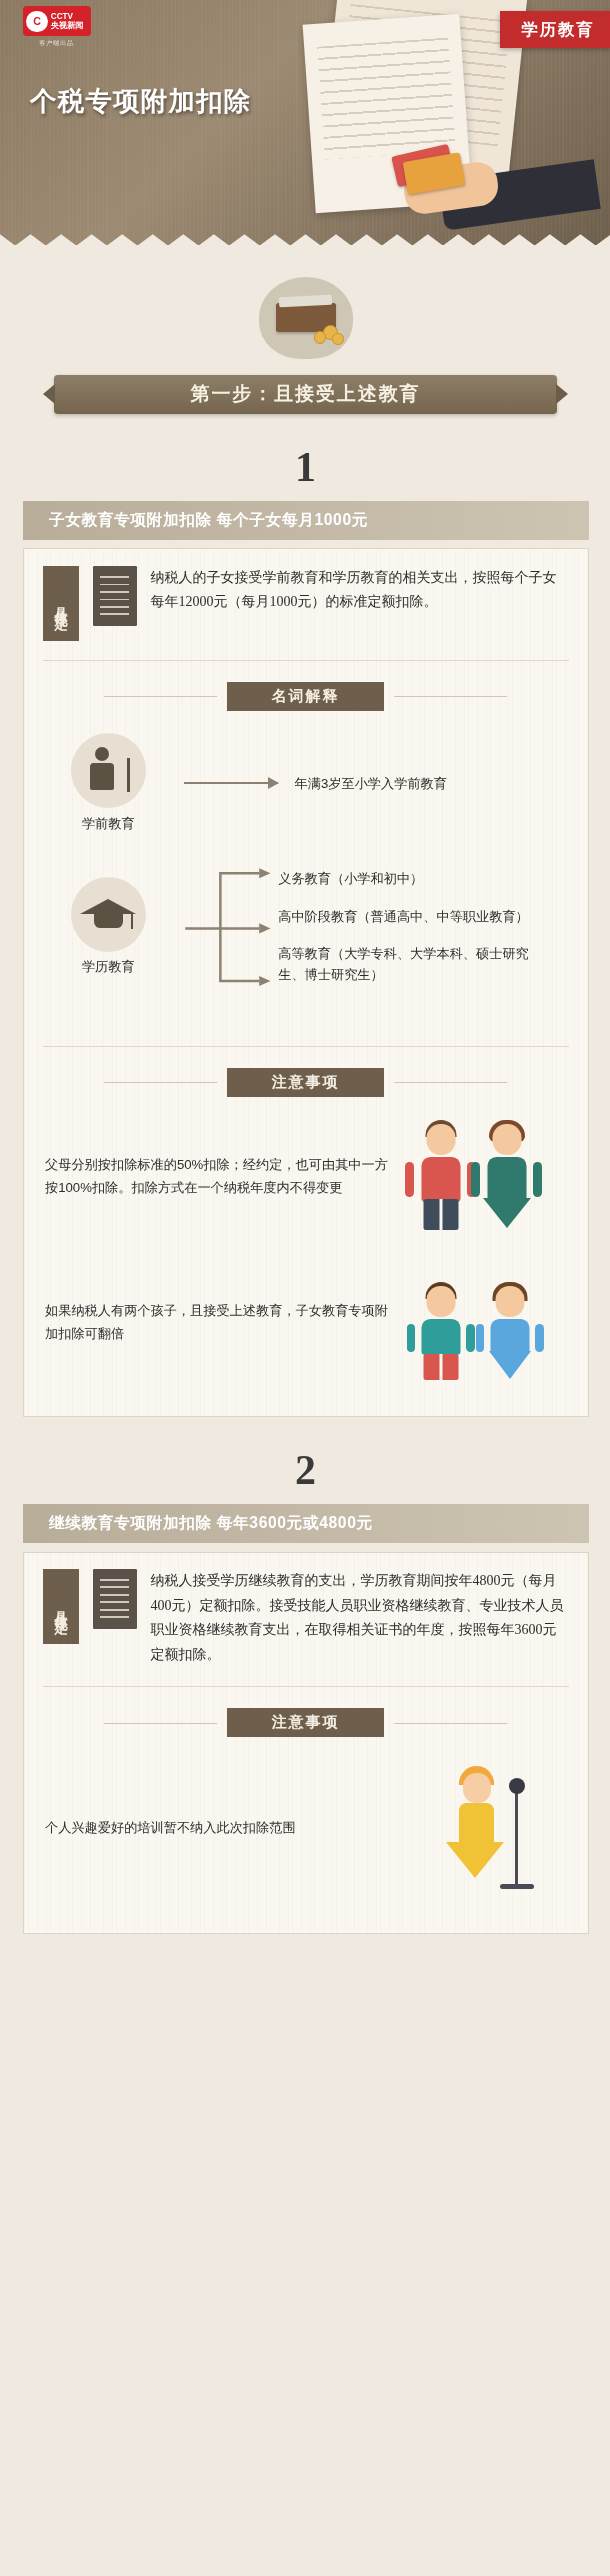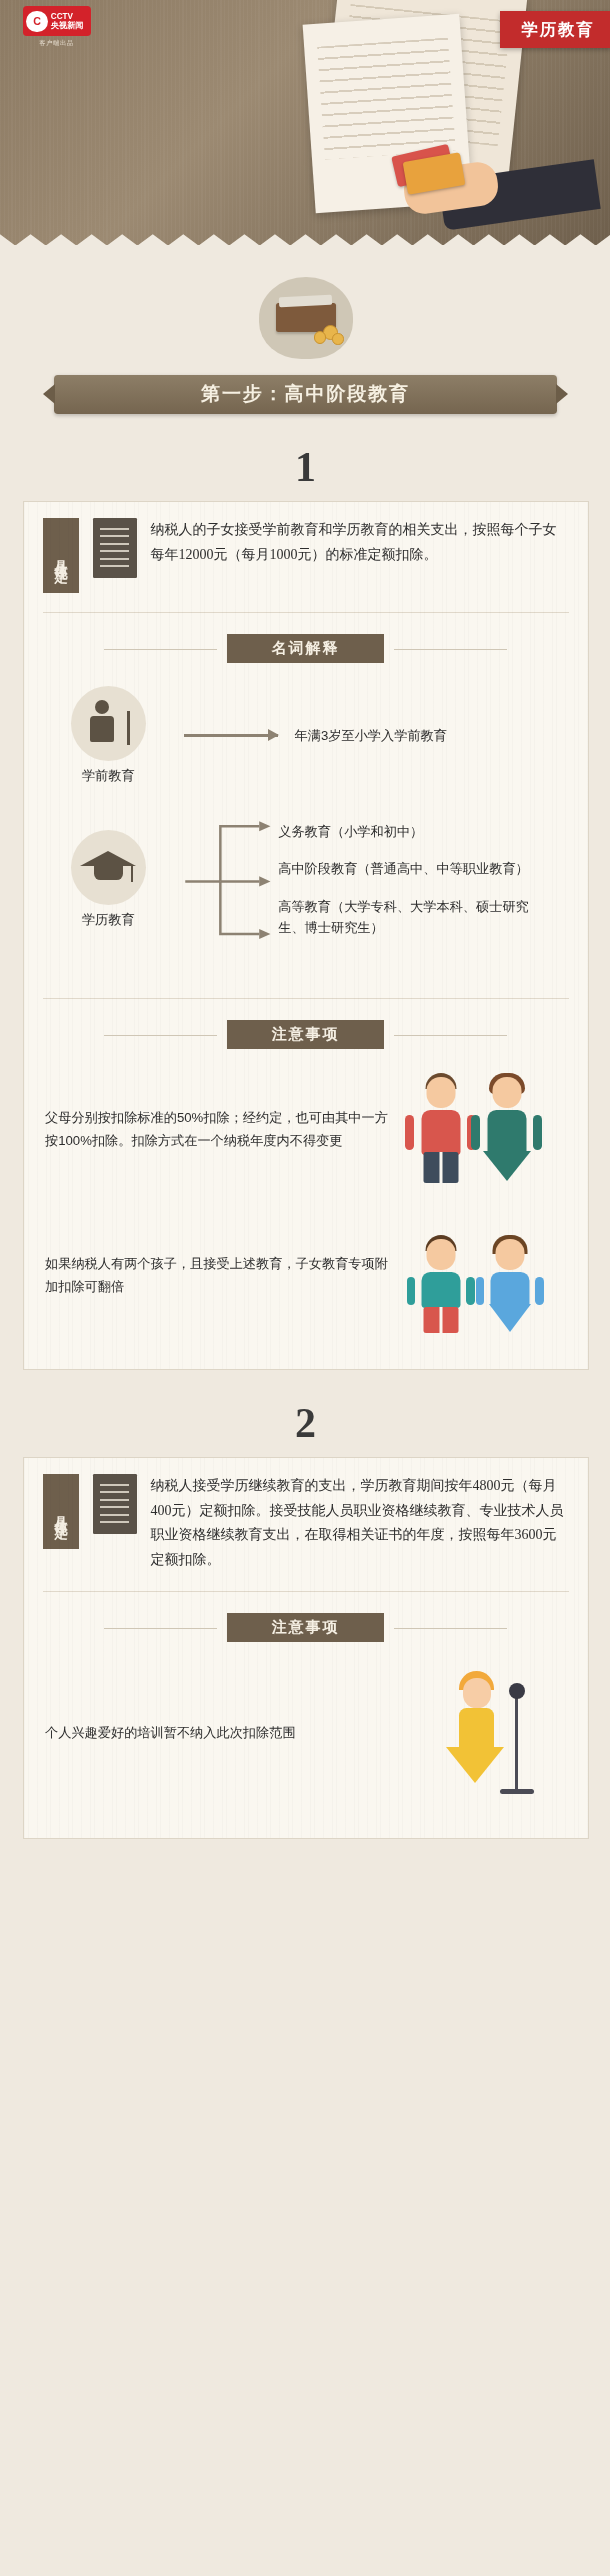--- a/index.html
+++ b/index.html
@@ -419,20 +419,21 @@
           <div>CCTV</div>
           <div>央视新闻</div>
         </div>
       </div>
       <div class="cctv-sub">客户端出品</div>
     </div>
 
     <div class="tag-ribbon">学历教育</div>
 
     <div class="title-block">
+      <div class="title-line">个税专项附加扣除</div>
     </div>
 
     <div class="hand">
       <div class="hand-arm"></div>
       <div class="hand-skin"></div>
       <div class="hand-card2"></div>
       <div class="hand-card"></div>
     </div>
 
     <div class="zigzag"></div>
@@ -441,24 +442,28 @@
   <div class="content">
 
     <div class="step-icon-wrap">
       <div class="step-icon">
         <div class="book"></div>
         <div class="coin c1"></div>
         <div class="coin c2"></div>
         <div class="coin c3"></div>
       </div>
     </div>
-    <div class="step-banner">第一步：高中阶段教育</div>
+    <div class="step-banner">第一步：且接受上述教育</div>
 
     <div class="big-number">1</div>
 
+    <div class="subtitle-bar">
+      <span>子女教育专项附加扣除</span>
+      <span class="em">每个子女每月1000元</span>
+    </div>
 
     <div class="card">
       <div class="card-stripes"></div>
 
       <div class="rule-row">
         <div class="rule-tag">具体规定</div>
         <div class="doc-icon"></div>
         <div class="rule-text">纳税人的子女接受学前教育和学历教育的相关支出，按照每个子女每年12000元（每月1000元）的标准定额扣除。</div>
       </div>
 
@@ -560,20 +565,24 @@
             <div class="p-arm" style="left:-2.5px;background:#5aa7dd;height:28px;"></div>
             <div class="p-arm" style="right:-2.5px;background:#5aa7dd;height:28px;"></div>
             <div class="skirt" style="top:65px;border-top-color:#5aa7dd;border-left-width:21.4px;border-right-width:21.4px;border-top-width:28px;"></div>
           </div>
         </div>
       </div>
     </div>
 
     <div class="big-number">2</div>
 
+    <div class="subtitle-bar">
+      <span>继续教育专项附加扣除</span>
+      <span class="em">每年3600元或4800元</span>
+    </div>
 
     <div class="card">
       <div class="card-stripes"></div>
 
       <div class="rule-row">
         <div class="rule-tag">具体规定</div>
         <div class="doc-icon"></div>
         <div class="rule-text">纳税人接受学历继续教育的支出，学历教育期间按年4800元（每月400元）定额扣除。接受技能人员职业资格继续教育、专业技术人员职业资格继续教育支出，在取得相关证书的年度，按照每年3600元定额扣除。</div>
       </div>
 

